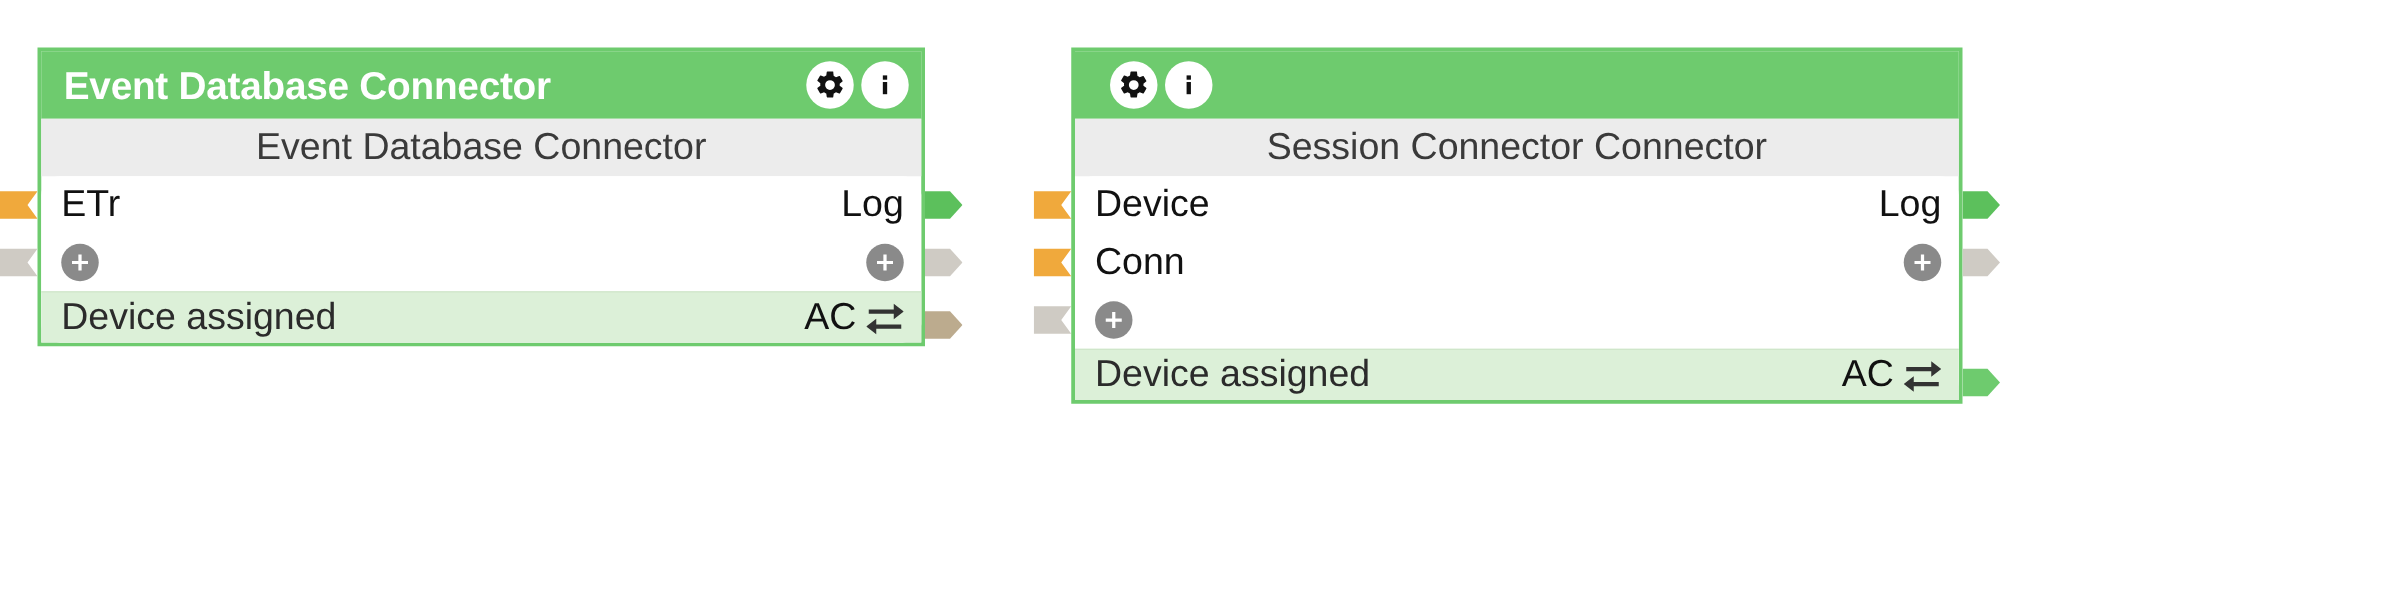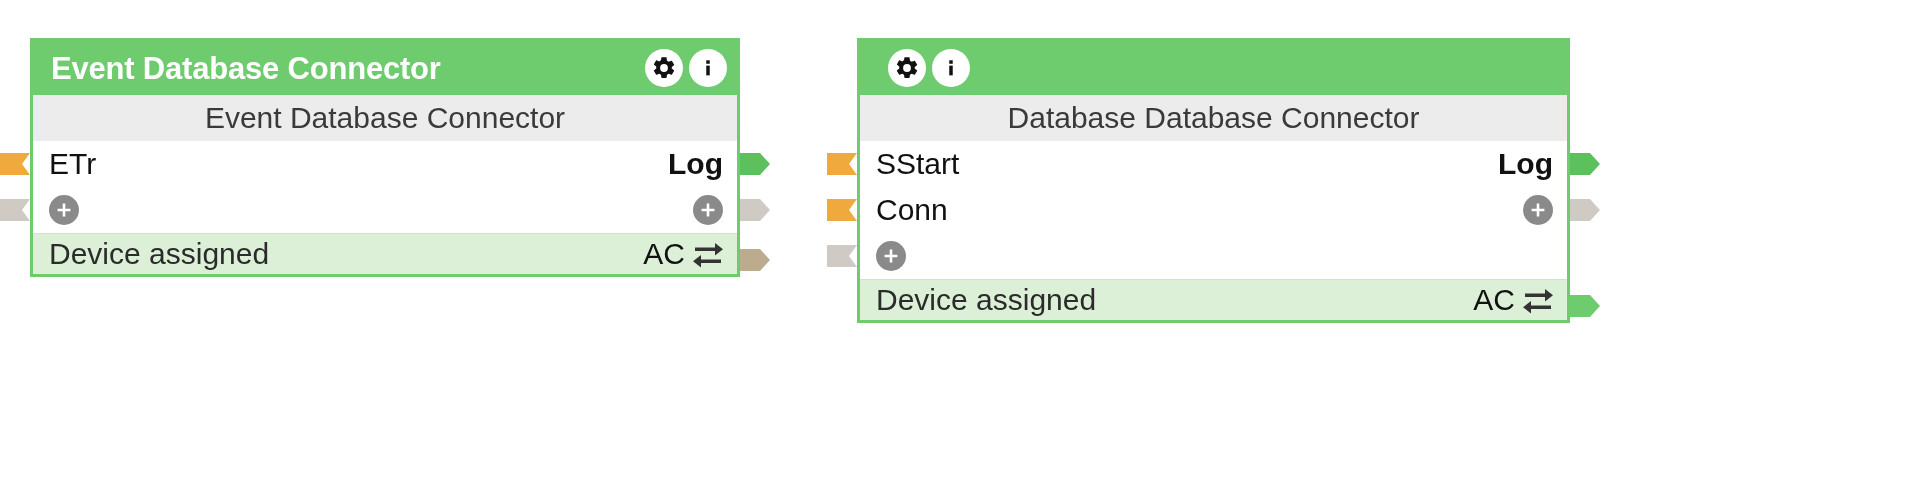--- a/index.html
+++ b/index.html
@@ -68,21 +68,21 @@
   .row-add{height:46px;}
   .row-footer{
     height:41px;
     background:#dcf0d8;
     border-top:1px solid #cfe6ca;
   }
   .cell{
     font-size:30px;color:#111111;
     white-space:nowrap;line-height:1;
   }
-  .cell.right{text-align:right;font-weight:bold;}
+  .cell.right{text-align:right;}
   .footer-left{font-size:30px;color:#2b2b2b;line-height:1;}
   .footer-right{
     display:flex;align-items:center;gap:8px;
     font-size:30px;color:#111111;line-height:1;margin-left:20px;
   }
 
   
   .plus{
     width:30px;height:30px;border-radius:50%;
     background:#8a8a8a;
@@ -200,31 +200,31 @@
         </span>
         <span class="ico-circle">
           <svg width="26" height="26" viewBox="0 0 24 24" aria-hidden="true">
             <rect x="10.4" y="9.8" width="3.2" height="9" fill="#111"></rect>
             <rect x="10.4" y="4.9" width="3.2" height="3.2" fill="#111"></rect>
           </svg>
         </span>
       </div>
     </div>
 
-    <div class="node-subtitle">Database Database Connector</div>
+    <div class="node-subtitle">Session Connector Connector</div>
 
     <div class="node-body">
 
       <div class="row row-port">
         <span class="port port-in" style="top:8px;">
           <svg viewBox="0 0 30 30">
               <path d="M0 4 H30 L22 15 L30 26 H0 Z" fill="#f0a93c"></path>
             </svg>
         </span>
-        <span class="cell">SStart</span>
+        <span class="cell">Device</span>
         <span class="cell right">Log</span>
         <span class="port port-out" style="top:8px;">
           <svg viewBox="0 0 30 30">
               <path d="M0 4 H20 L30 15 L20 26 H0 Z" fill="#5cc05c"></path>
             </svg>
         </span>
       </div>
 
       <div class="row row-port">
         <span class="port port-in" style="top:8px;">

